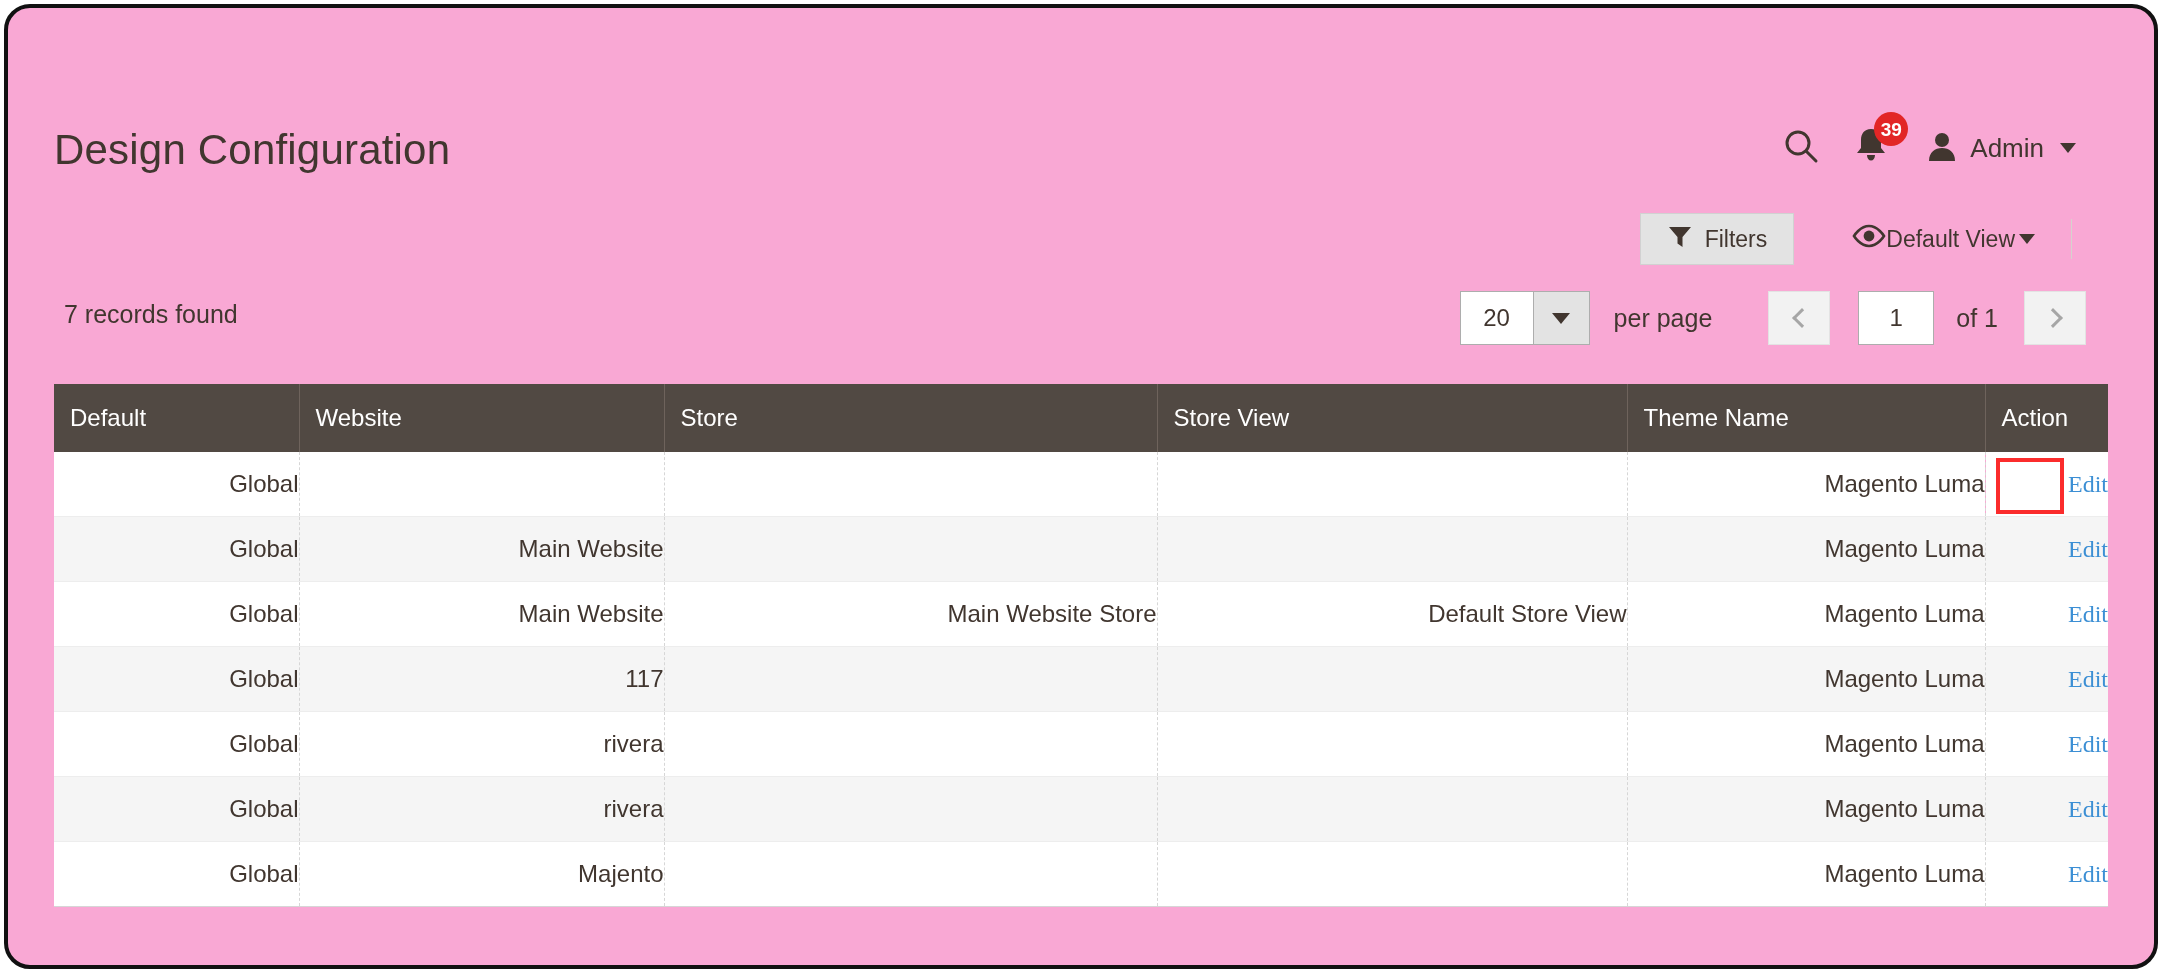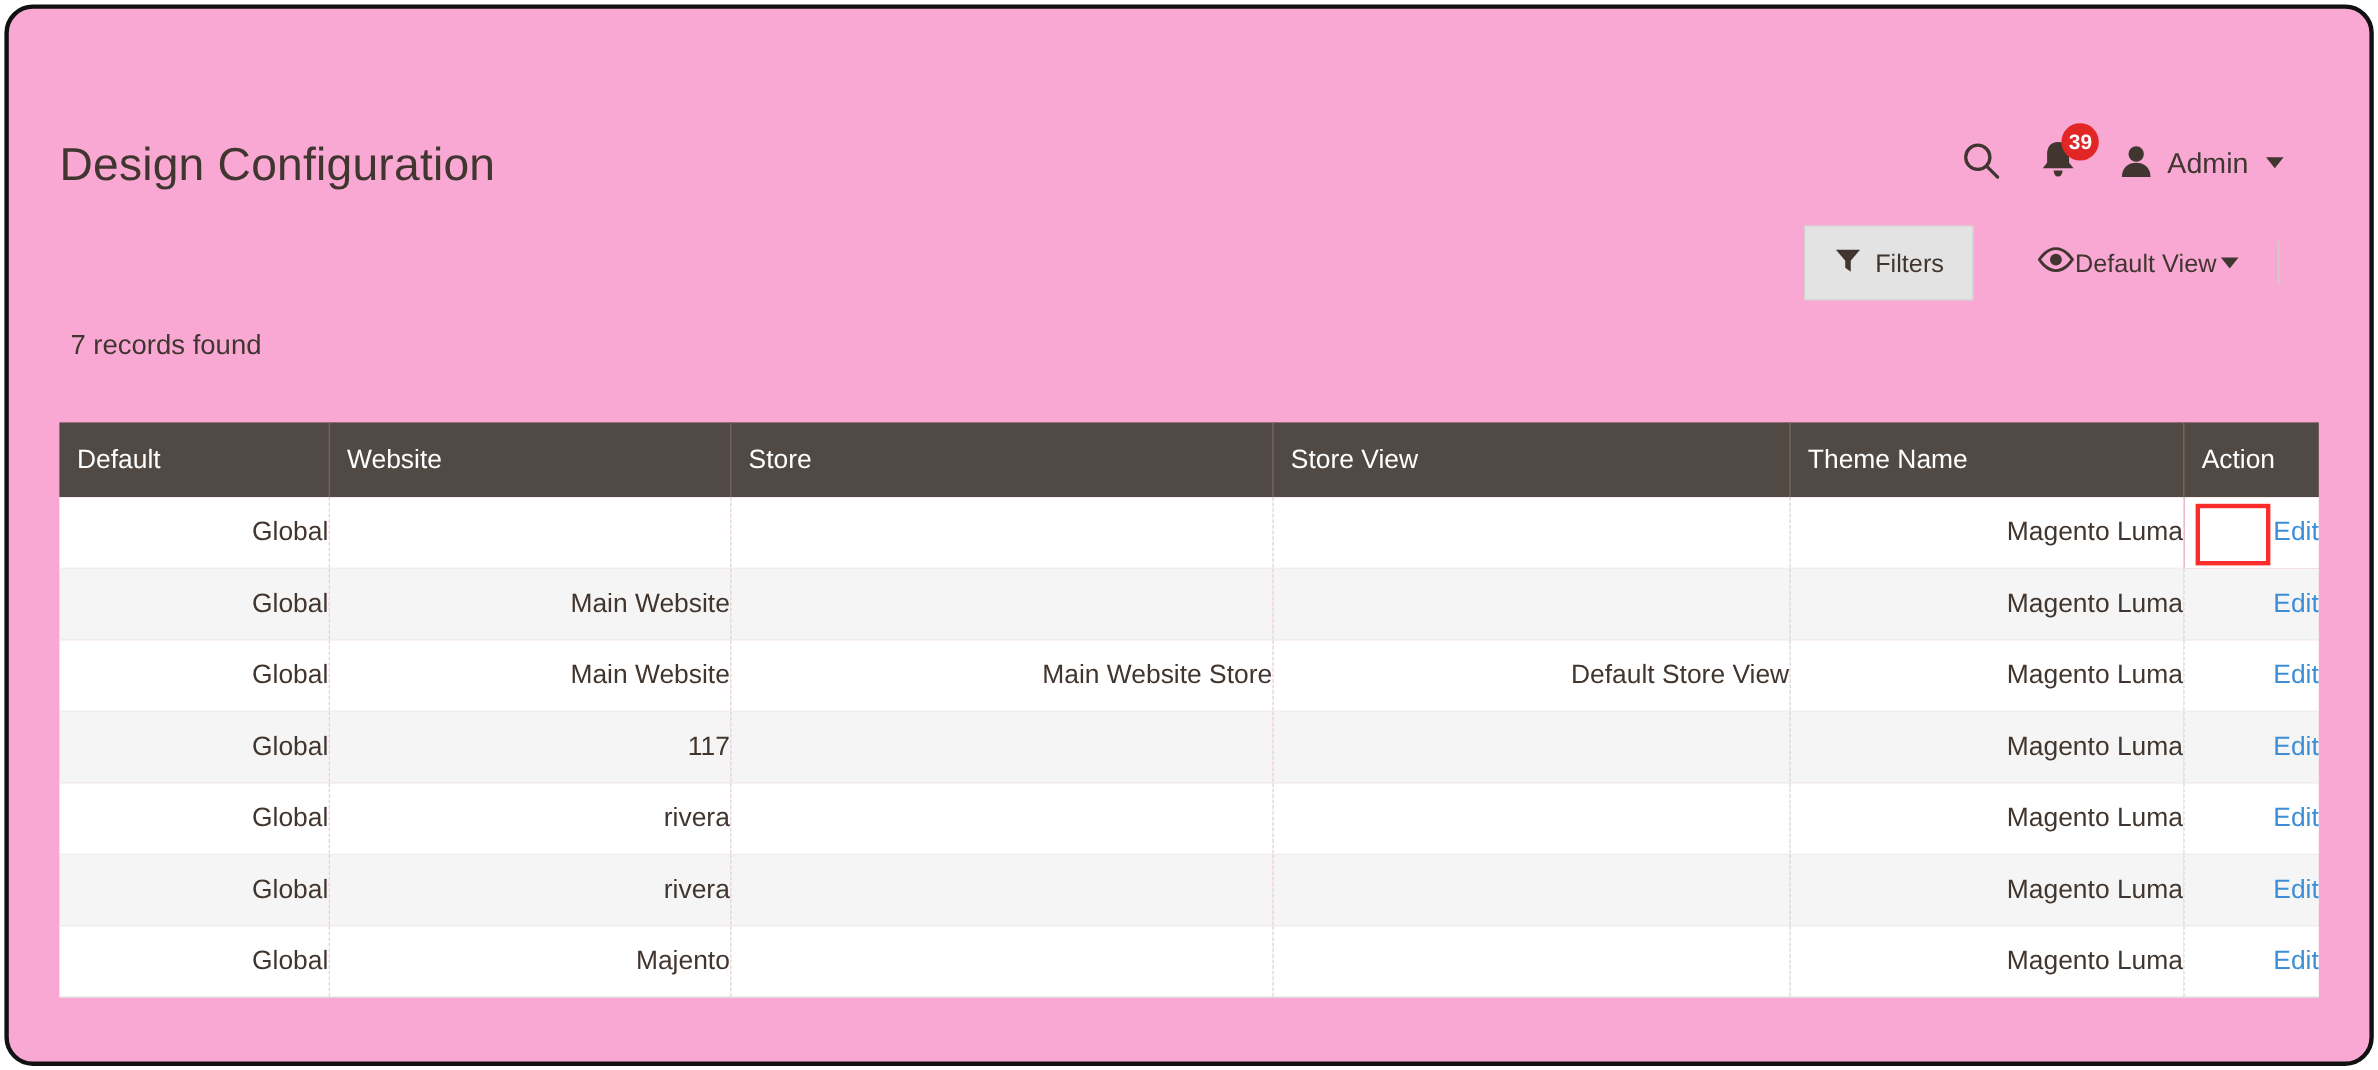--- a/index.html
+++ b/index.html
@@ -104,21 +104,21 @@
     display: flex;
     align-items: center;
     height: 52px;
   }
 
   #filters-button {
     display: flex;
     align-items: center;
     justify-content: center;
     gap: 12px;
-    height: 68px;
+    height: 52px;
     padding: 16px 26px;
     background: #e3e3e3;
     border: 1px solid #d1d1d1;
     color: #41362f;
     font-size: 23px;
     cursor: pointer;
   }
 
   #view-control, #columns-control {
     display: flex;
@@ -277,20 +277,21 @@
   .col-store     { width: 493px; }
   .col-storeview { width: 470px; }
   .col-theme     { width: 358px; }
   .col-action    { width: 123px; }
 
   .edit-link {
     color: #3c8fd4;
     font-size: 24px;
     cursor: pointer;
     text-decoration: none;
+    font-family: Liberation Serif, serif;
   }
 
   
   .cell-action.highlighted {
     position: relative;
   }
   .cell-action.highlighted::after {
     content: "";
     position: absolute;
     left: 10px; top: 6px;
@@ -363,20 +364,44 @@
       <span class="caret-down"></span>
     </div>
 
     <div class="ctl-divider"></div>
 
 
   </div>
 
   <div id="records-found">7 records found</div>
 
+  <div id="pagination">
+
+    <div id="per-page-select">
+      <div id="per-page-value">20</div>
+      <div id="per-page-arrow">
+        <span class="caret-down"></span>
+      </div>
+    </div>
+
+    <div id="per-page-label">per page</div>
+
+    <div id="prev-page-button">
+      <span class="chev left"></span>
+    </div>
+
+    <div id="current-page-input">1</div>
+
+    <div id="total-pages">of 1</div>
+
+    <div id="next-page-button">
+      <span class="chev right"></span>
+    </div>
+
+  </div>
 
   <table id="data-grid">
     <colgroup>
       <col class="col-default">
       <col class="col-website">
       <col class="col-store">
       <col class="col-storeview">
       <col class="col-theme">
       <col class="col-action">
     </colgroup>

